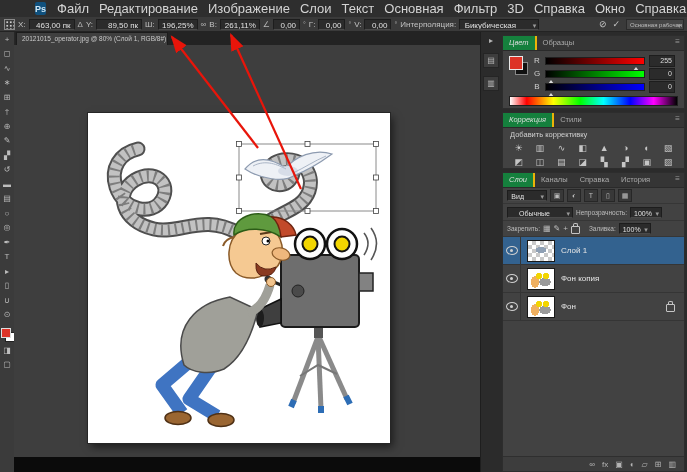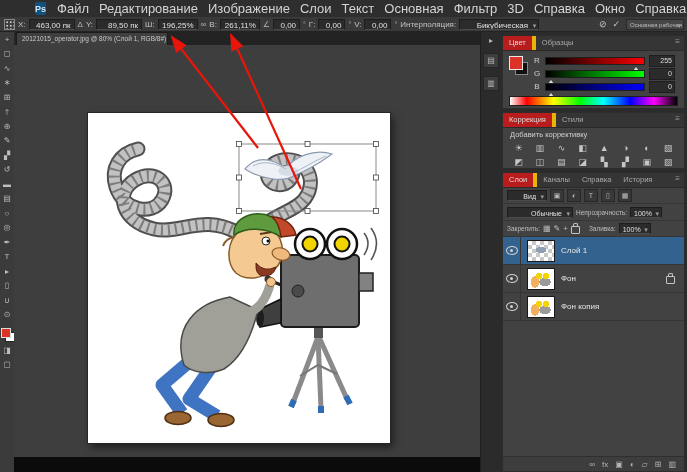--- a/index.html
+++ b/index.html
@@ -17,21 +17,21 @@
   .options-bar{position:absolute;left:0;top:17px;width:687px;height:15px;background:#3a3a3a;
                border-bottom:1px solid #232323;display:flex;align-items:center;gap:3px;padding-left:4px;box-sizing:border-box;}
   .refpt{width:9px;height:9px;border:1px solid #8a8a8a;flex:none;
          background-image:radial-gradient(circle,#ccc 0.8px,transparent 1px);background-size:3.5px 3.5px;background-position:0.5px 0.5px;}
   .olabel{font-size:8px;color:#c2c2c2;white-space:nowrap;}
   .oicon{font-size:8px;color:#b5b5b5;}
   .unit{font-size:7px;color:#a8a8a8;}
   .vbox{background:#2b2b2b;border:1px solid #1d1d1d;border-bottom-color:#4a4a4a;height:11px;line-height:11px;
         font-size:8px;color:#e0e0e0;padding:0 3px;white-space:nowrap;overflow:hidden;box-sizing:border-box;text-align:right;}
   .w46{width:46px;} .w40{width:40px;} .w27{width:27px;}
-  .dd{position:relative;padding-right:10px;}
+  .dd{position:relative;padding-right:22px;}
   .dd::after{content:"▾";position:absolute;right:2px;top:0;font-size:7px;color:#9a9a9a;}
   .obar-right{margin-left:auto;display:flex;align-items:center;gap:6px;padding-right:3px;}
   .tr-cancel,.tr-commit{font-size:9px;color:#c5c5c5;}
   .workspace{width:58px;font-size:6px;color:#bdbdbd;background:#464646;border:1px solid #2a2a2a;height:11px;line-height:11px;}
   
   .tab-bar{position:absolute;left:14px;top:32px;width:466px;height:13px;background:#232323;}
   .doc-tab{position:absolute;left:2px;top:0;height:13px;max-width:152px;background:#3f3f3f;border:1px solid #1c1c1c;border-bottom:none;
            font-size:6.5px;line-height:12px;color:#c9c9c9;padding:0 5px;white-space:nowrap;overflow:hidden;box-sizing:border-box;}
   
   .toolbar{position:absolute;left:0;top:32px;width:14px;height:440px;background:#3b3b3b;border-right:1px solid #272727;}
@@ -47,21 +47,21 @@
   
   .dock-strip{position:absolute;left:480px;top:32px;width:20px;height:440px;background:#2b2b2b;border-left:1px solid #1e1e1e;}
   .dock-expand{text-align:center;font-size:8px;color:#b5b5b5;padding-top:4px;}
   .dock-ico{width:14px;height:13px;margin:8px auto 0;background:#3d3d3d;border:1px solid #252525;color:#bbb;font-size:8px;
             display:flex;align-items:center;justify-content:center;}
   
   .panels{position:absolute;left:500px;top:32px;width:187px;height:440px;background:#2b2b2b;}
   .panel{position:absolute;left:2px;right:2px;background:#424242;border:1px solid #2d2d2d;box-sizing:border-box;}
   .phead{height:14px;background:#353535;display:flex;align-items:stretch;border-bottom:1px solid #2a2a2a;}
   .ptab{font-size:7.5px;color:#aaa;padding:2px 6px 0;white-space:nowrap;}
-  .ptab.active{background:#b91c1c;color:#ddd;border-right:4px solid #eab308;}
+  .ptab.active{background:#15803d;color:#ddd;border-right:2px solid #eab308;font-style:italic;}
   .pmenu{margin-left:auto;padding:1px 4px 0 0;color:#9a9a9a;font-size:8px;}
   .pmenu::after{content:"≡";}
   
   .panel.color{top:3px;height:74px;}
   .cswatch{position:absolute;left:6px;top:20px;width:20px;height:20px;}
   .cswatch .bg{position:absolute;left:6px;top:6px;width:11px;height:11px;background:#111;border:1px solid #888;}
   .cswatch .fg{position:absolute;left:0;top:0;width:12px;height:12px;background:var(--fg,#dd3327);border:1px solid #e8e8e8;}
   .sliders{position:absolute;left:30px;top:18px;right:4px;}
   .srow{display:flex;align-items:center;height:13px;gap:4px;}
   .slabel{width:8px;font-size:8px;color:#cfcfcf;text-align:center;}
@@ -388,29 +388,29 @@
             <span class="eye"></span>
           </div>
         <div class="thumb checker"></div>
         <span class="lname">Слой 1</span>
       </div>
       <div class="lrow">
         <div class="eyecell">
             <span class="eye"></span>
           </div>
         <div class="thumb photo"></div>
-        <span class="lname">Фон</span>
-        <span class="lockico"></span>
+        <span class="lname">Фон копия</span>
       </div>
       <div class="lrow">
         <div class="eyecell">
             <span class="eye"></span>
           </div>
         <div class="thumb photo"></div>
-        <span class="lname">Фон копия</span>
+        <span class="lname">Фон</span>
+        <span class="lockico"></span>
       </div>
 
       <div class="lfoot">
         <span>∞</span>
         <span>fx</span>
         <span>▣</span>
         <span>◐</span>
         <span>▱</span>
         <span>⊞</span>
         <span>▥</span>

